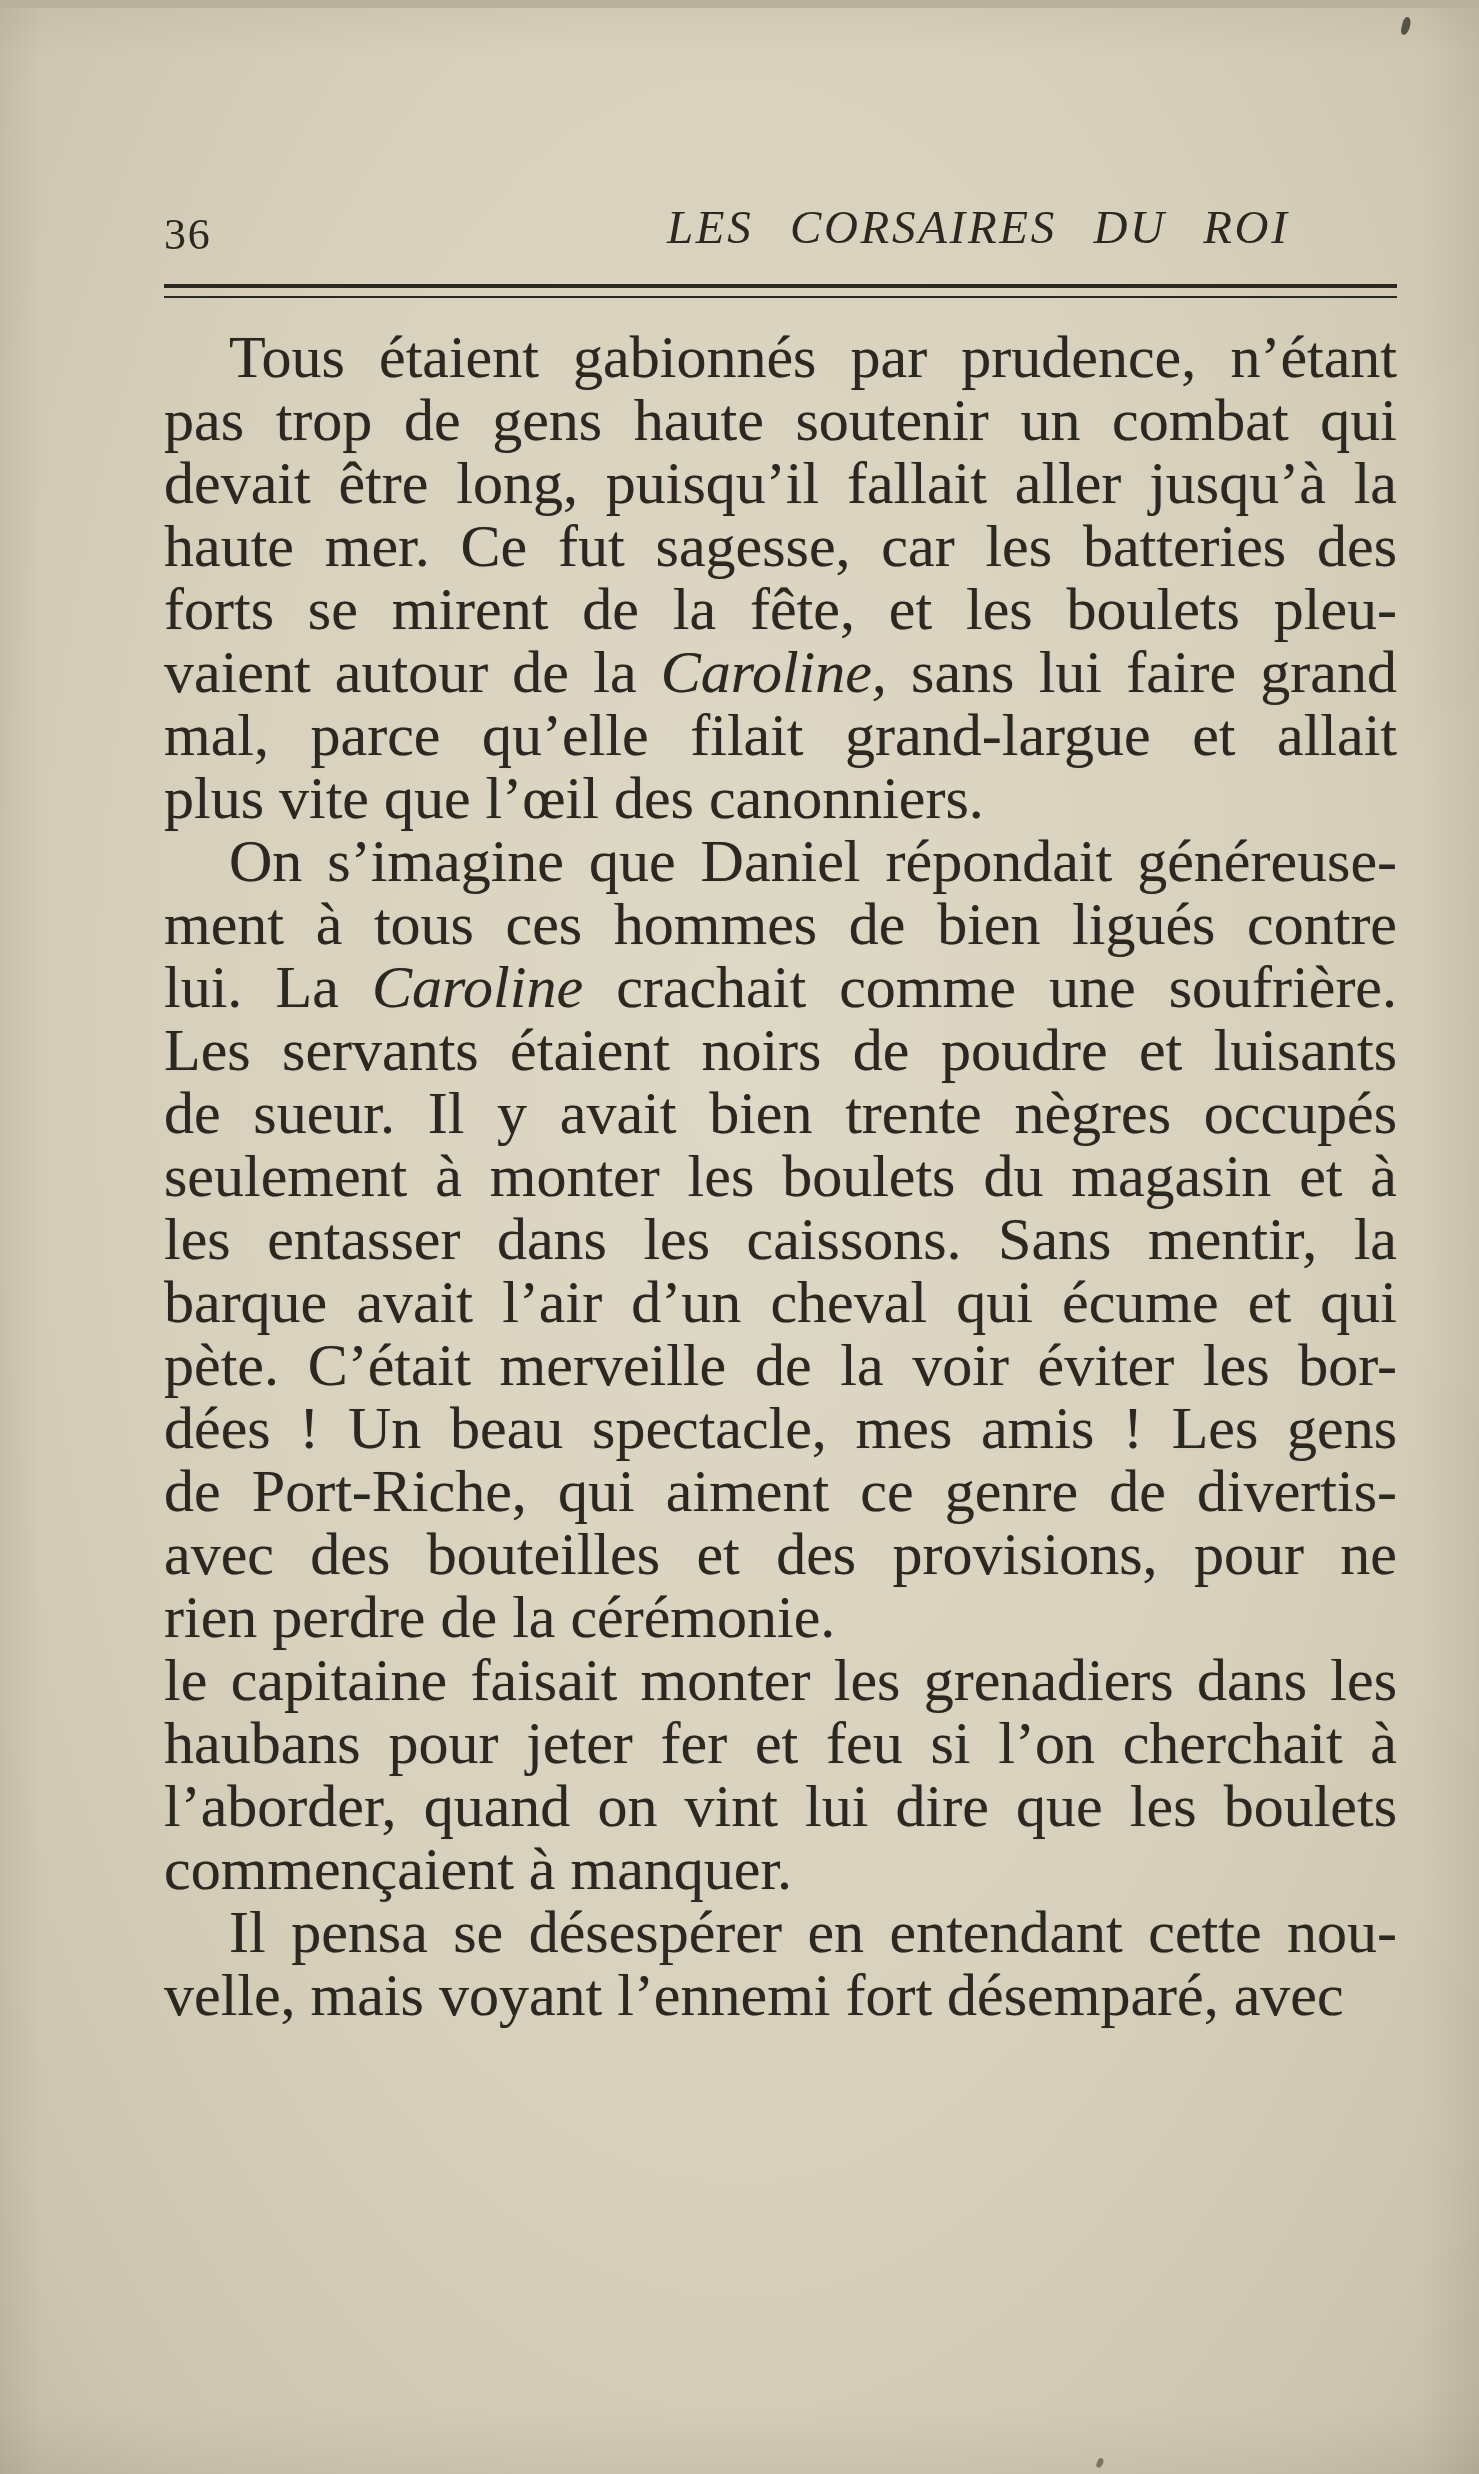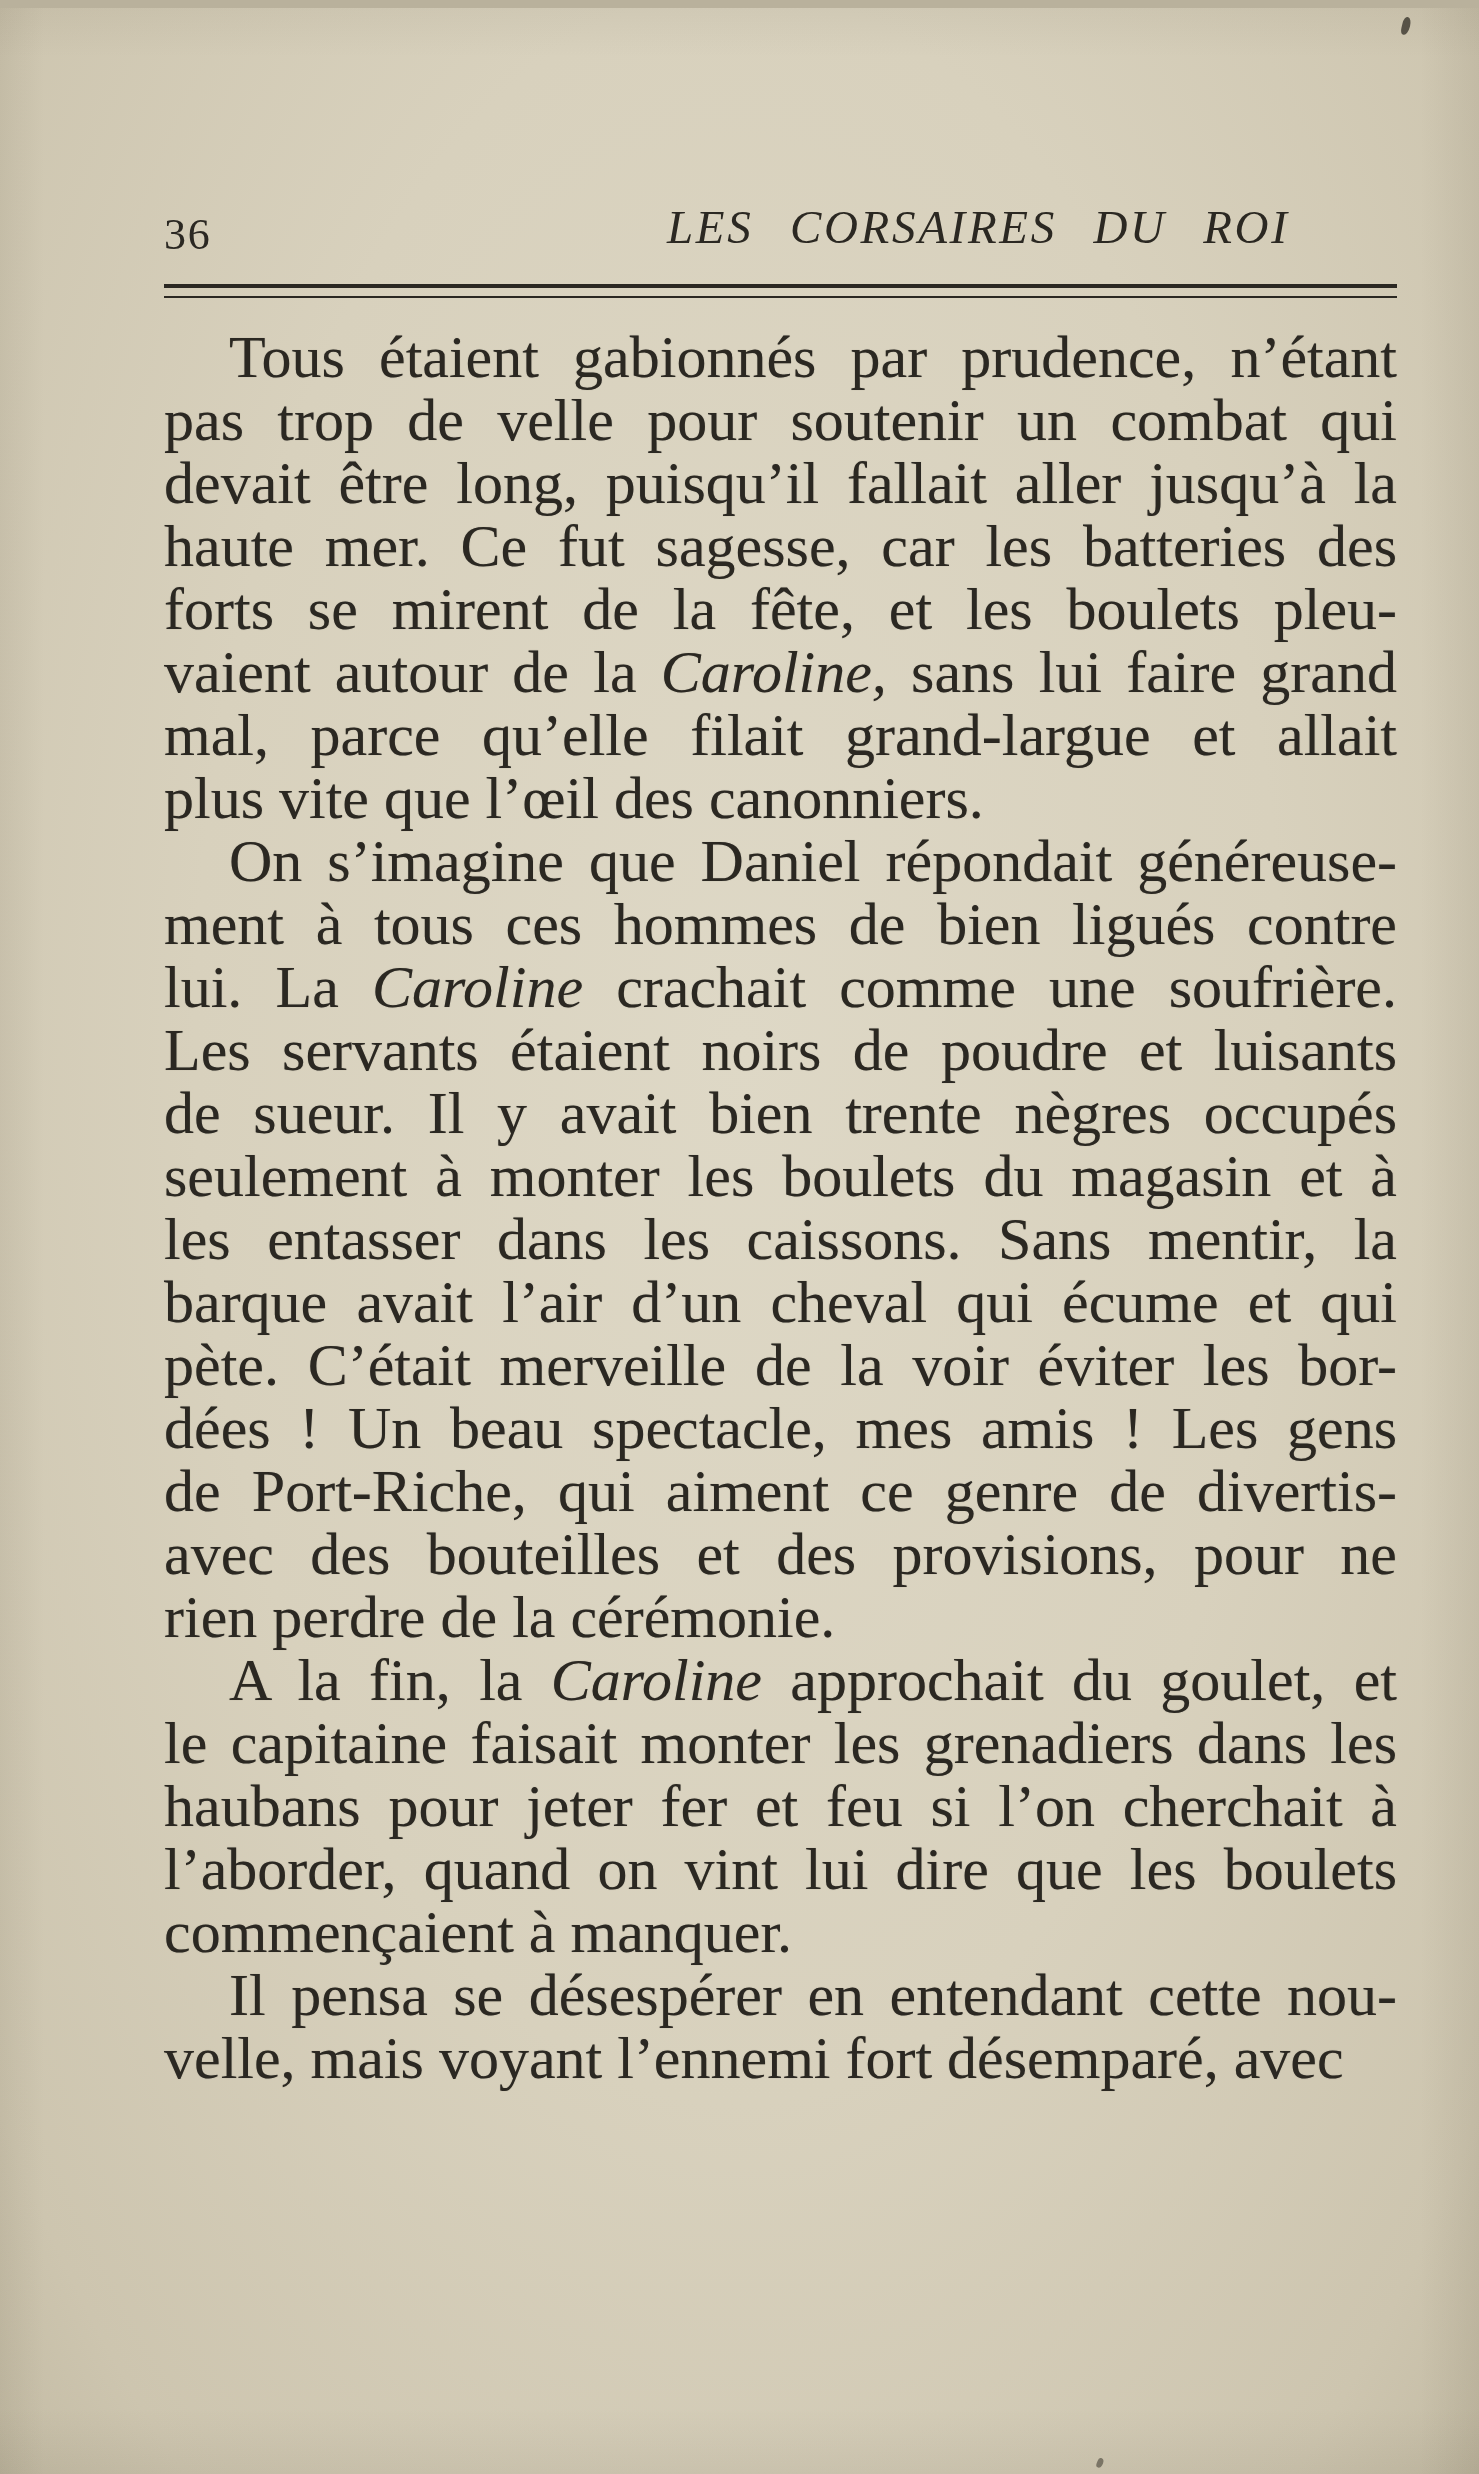--- a/index.html
+++ b/index.html
@@ -107,21 +107,21 @@
   <div class="header">
     <div class="page-number">36</div>
     <div class="running-title">LES CORSAIRES DU ROI</div>
   </div>
 
   <div class="double-rule"></div>
 
   <div class="text-block">
       <div class="paragraph">
         <div class="line line-first"><span class="seg">Tous étaient gabionnés par prudence, n’étant</span></div>
-        <div class="line"><span class="seg">pas trop de velle pour soutenir un combat qui</span></div>
+        <div class="line"><span class="seg">pas trop de gens haute soutenir un combat qui</span></div>
         <div class="line"><span class="seg">devait être long, puisqu’il fallait aller jusqu’à la</span></div>
         <div class="line"><span class="seg">haute mer. Ce fut sagesse, car les batteries des</span></div>
         <div class="line"><span class="seg">forts se mirent de la fête, et les boulets pleu-</span></div>
         <div class="line"><span class="seg">vaient autour de la </span><span class="seg italic">Caroline,</span><span class="seg"> sans lui faire grand</span></div>
         <div class="line"><span class="seg">mal, parce qu’elle filait grand-largue et allait</span></div>
         <div class="line line-last"><span class="seg">plus vite que l’œil des canonniers.</span></div>
       </div>
       <div class="paragraph">
         <div class="line line-first"><span class="seg">On s’imagine que Daniel répondait généreuse-</span></div>
         <div class="line"><span class="seg">ment à tous ces hommes de bien ligués contre</span></div>
@@ -131,21 +131,20 @@
         <div class="line"><span class="seg">seulement à monter les boulets du magasin et à</span></div>
         <div class="line"><span class="seg">les entasser dans les caissons. Sans mentir, la</span></div>
         <div class="line"><span class="seg">barque avait l’air d’un cheval qui écume et qui</span></div>
         <div class="line"><span class="seg">pète. C’était merveille de la voir éviter les bor-</span></div>
         <div class="line"><span class="seg">dées ! Un beau spectacle, mes amis ! Les gens</span></div>
         <div class="line"><span class="seg">de Port-Riche, qui aiment ce genre de divertis-</span></div>
         <div class="line"><span class="seg">avec des bouteilles et des provisions, pour ne</span></div>
         <div class="line line-last"><span class="seg">rien perdre de la cérémonie.</span></div>
       </div>
       <div class="paragraph">
-        <div class="line line-first"><span class="seg">A la fin, la </span><span class="seg italic">Caroline</span><span class="seg"> approchait du goulet, et</span></div>
         <div class="line"><span class="seg">le capitaine faisait monter les grenadiers dans les</span></div>
         <div class="line"><span class="seg">haubans pour jeter fer et feu si l’on cherchait à</span></div>
         <div class="line"><span class="seg">l’aborder, quand on vint lui dire que les boulets</span></div>
         <div class="line line-last"><span class="seg">commençaient à manquer.</span></div>
       </div>
       <div class="paragraph">
         <div class="line line-first"><span class="seg">Il pensa se désespérer en entendant cette nou-</span></div>
         <div class="line line-last"><span class="seg">velle, mais voyant l’ennemi fort désemparé, avec</span></div>
       </div>
     </div>

